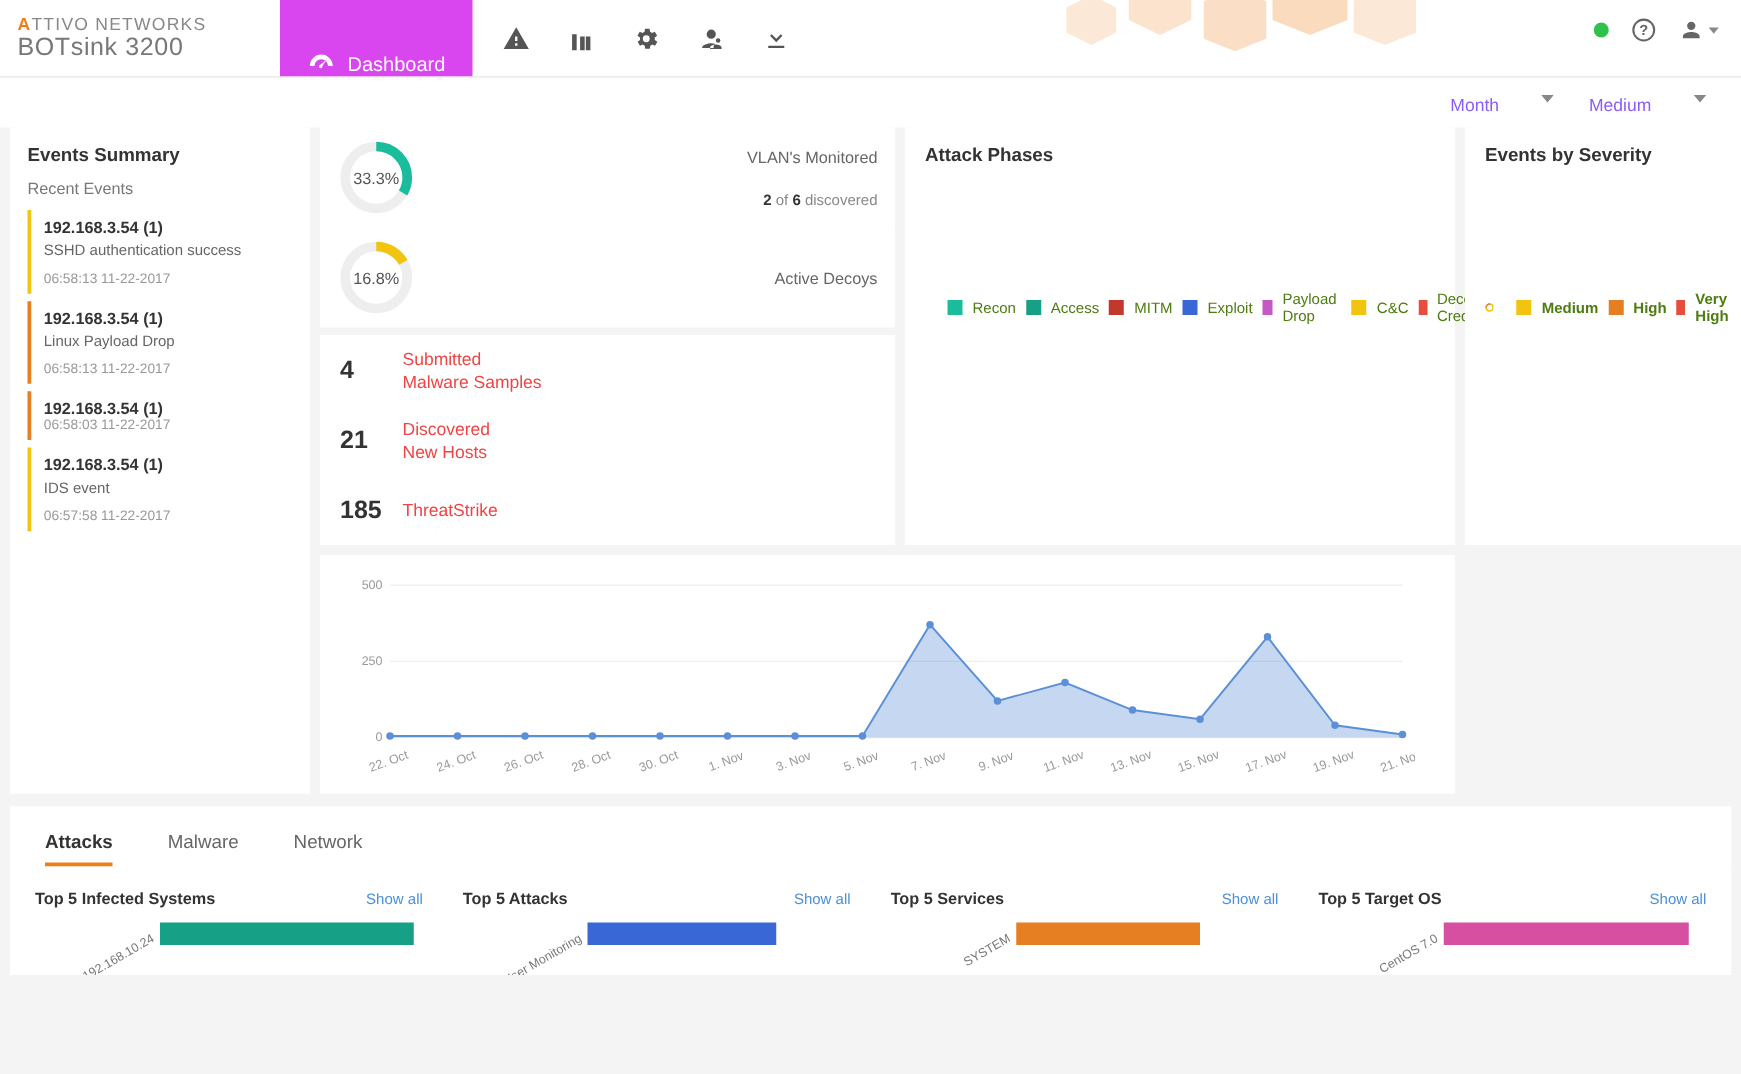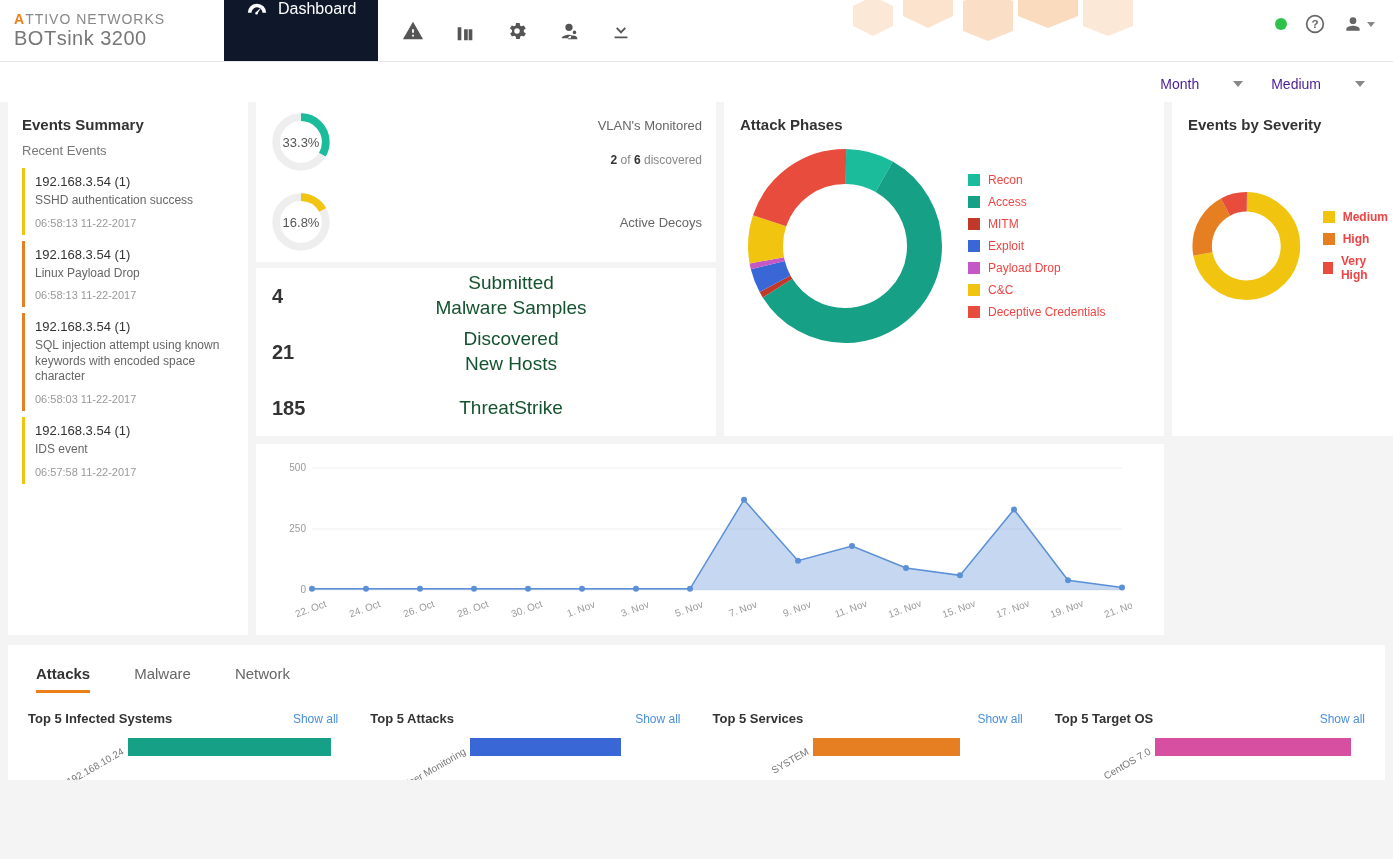--- a/index.html
+++ b/index.html
@@ -3,53 +3,53 @@
 <meta charset="utf-8">
 <style>
 *{box-sizing:border-box;margin:0;padding:0;font-family:"Segoe UI",Arial,sans-serif}
 body{background:#f4f4f4;color:#555;font-size:13px;width:1393px}
 .topbar{display:flex;align-items:center;background:#fff;height:62px;border-bottom:1px solid #e6e6e6;position:relative;overflow:hidden}
 .brand{width:224px;padding:8px 14px}
 .brand-top{font-size:14px;letter-spacing:1px;color:#888}
 .brand-top .a{color:#ed7f18;font-weight:700}
 .brand-sub{font-size:20px;color:#777;letter-spacing:.5px}
 .brand-sub .bot{font-weight:300}
-.tab-dash{background:#0f172a;color:#fff;height:62px;display:flex;align-items:flex-start;gap:10px;padding:0 22px;font-size:16px}
+.tab-dash{background:#d946ef;color:#fff;height:62px;display:flex;align-items:flex-end;gap:10px;padding:0 22px;font-size:16px}
 .nav-icons{display:flex;gap:30px;padding:0 24px;align-items:center}
 .nav-icons svg{width:22px;height:22px;fill:#555}
 .top-right{position:absolute;right:18px;top:14px;display:flex;gap:18px;align-items:center}
 .top-right svg{width:20px;height:20px;fill:#666}
 .dot-green{width:12px;height:12px;border-radius:50%;background:#2ec24a}
 .hex-bg{position:absolute;right:260px;top:-14px;width:300px;height:90px;opacity:.35}
 .filter-row{display:flex;justify-content:flex-end;gap:28px;padding:14px 28px 10px;background:#fff}
-.sel{display:flex;align-items:center;gap:34px;color:#4c1d95;font-size:14px;cursor:pointer}
+.sel{display:flex;align-items:flex-start;gap:34px;color:#8b5cf6;font-size:14px;cursor:pointer}
 .sel .caret{border-left:5px solid transparent;border-right:5px solid transparent;border-top:6px solid #888}
 .grid{display:grid;grid-template-columns:240px 460px 440px 232px;gap:8px;padding:0 8px 10px}
 .card{background:#fff;padding:14px 16px}
 .card h3{font-size:15px;color:#333;font-weight:700;margin-bottom:8px}
 .stat-col{display:flex;flex-direction:column;gap:6px}
 .stat{background:#fff;display:flex;align-items:center;gap:20px;padding:12px 14px;height:80px}
 .ring{width:62px;height:62px;position:relative;flex-shrink:0}
 .ring-txt{position:absolute;inset:0;display:flex;align-items:center;justify-content:center;font-size:13px;color:#555}
 .stat-r{flex:1;text-align:right}
 .stat-r .lbl{color:#666;font-size:13px}
 .stat-r .sub{color:#888;font-size:12px;margin-top:20px}
 .stat-r .sub b{color:#333}
 .stat2{background:#fff;display:flex;align-items:center;padding:14px 16px;height:56px}
 .stat2 .n{font-size:20px;font-weight:700;color:#333;width:50px}
-.stat2 .t{flex:1;text-align:center;color:#14532d;font-size:19px;line-height:1.3}
+.stat2 .t{flex:1;text-align:left;color:#ef4444;font-size:14px;line-height:1.3}
 .donut-wrap{display:flex;align-items:center;gap:18px}
-.legend{display:flex;flex-direction:column;gap:8px;font-size:12px;color:#ef4444}
+.legend{display:flex;flex-direction:row;gap:8px;font-size:12px;color:#4d7c0f}
 .legend div{display:flex;align-items:center;gap:8px}
 .sw{width:12px;height:12px}
 .ev-panel{background:#fff;padding:14px 14px}
 .ev-panel h3{font-size:15px;font-weight:700;color:#333;margin-bottom:10px}
 .ev-sub{color:#777;font-size:13px;margin-bottom:10px}
 .ev-item{border-left:3px solid;padding:6px 0 6px 10px;margin-bottom:6px}
-.ev-item .ip{font-weight:400;color:#333;font-size:13px}
+.ev-item .ip{font-weight:700;color:#333;font-size:13px}
 .ev-item .desc{color:#666;font-size:12px;margin:4px 0 8px;line-height:1.3}
 .ev-item .ts{color:#999;font-size:11px}
 .wide{grid-column:2/4}
 .line-chart{height:160px;position:relative}
 .tabs{display:flex;gap:36px;padding:12px 28px 0;background:#fff;margin:0 8px}
 .tabs .tab{padding:8px 0;font-size:15px;color:#666;cursor:pointer}
 .tabs .tab.active{color:#333;font-weight:700;border-bottom:3px solid #ed7f18}
 .top5-row{display:grid;grid-template-columns:repeat(4,1fr);gap:8px;padding:8px;background:#fff;margin:0 8px}
 .top5{padding:10px 12px}
 .top5-h{display:flex;justify-content:space-between;align-items:center;margin-bottom:10px}
@@ -228,21 +228,20 @@
           <div class="desc">SSHD authentication success</div>
           <div class="ts">06:58:13 11-22-2017</div>
         </div>
         <div class="ev-item" style="border-color:#e67e22">
      <div class="ip">192.168.3.54 (1)</div>
           <div class="desc">Linux Payload Drop</div>
           <div class="ts">06:58:13 11-22-2017</div>
         </div>
         <div class="ev-item" style="border-color:#e67e22">
      <div class="ip">192.168.3.54 (1)</div>
-          <div class="desc">SQL injection attempt using known keywords with encoded space character</div>
           <div class="ts">06:58:03 11-22-2017</div>
         </div>
         <div class="ev-item" style="border-color:#f1c40f">
      <div class="ip">192.168.3.54 (1)</div>
           <div class="desc">IDS event</div>
           <div class="ts">06:57:58 11-22-2017</div>
         </div>
       </div>
   </div>
 

